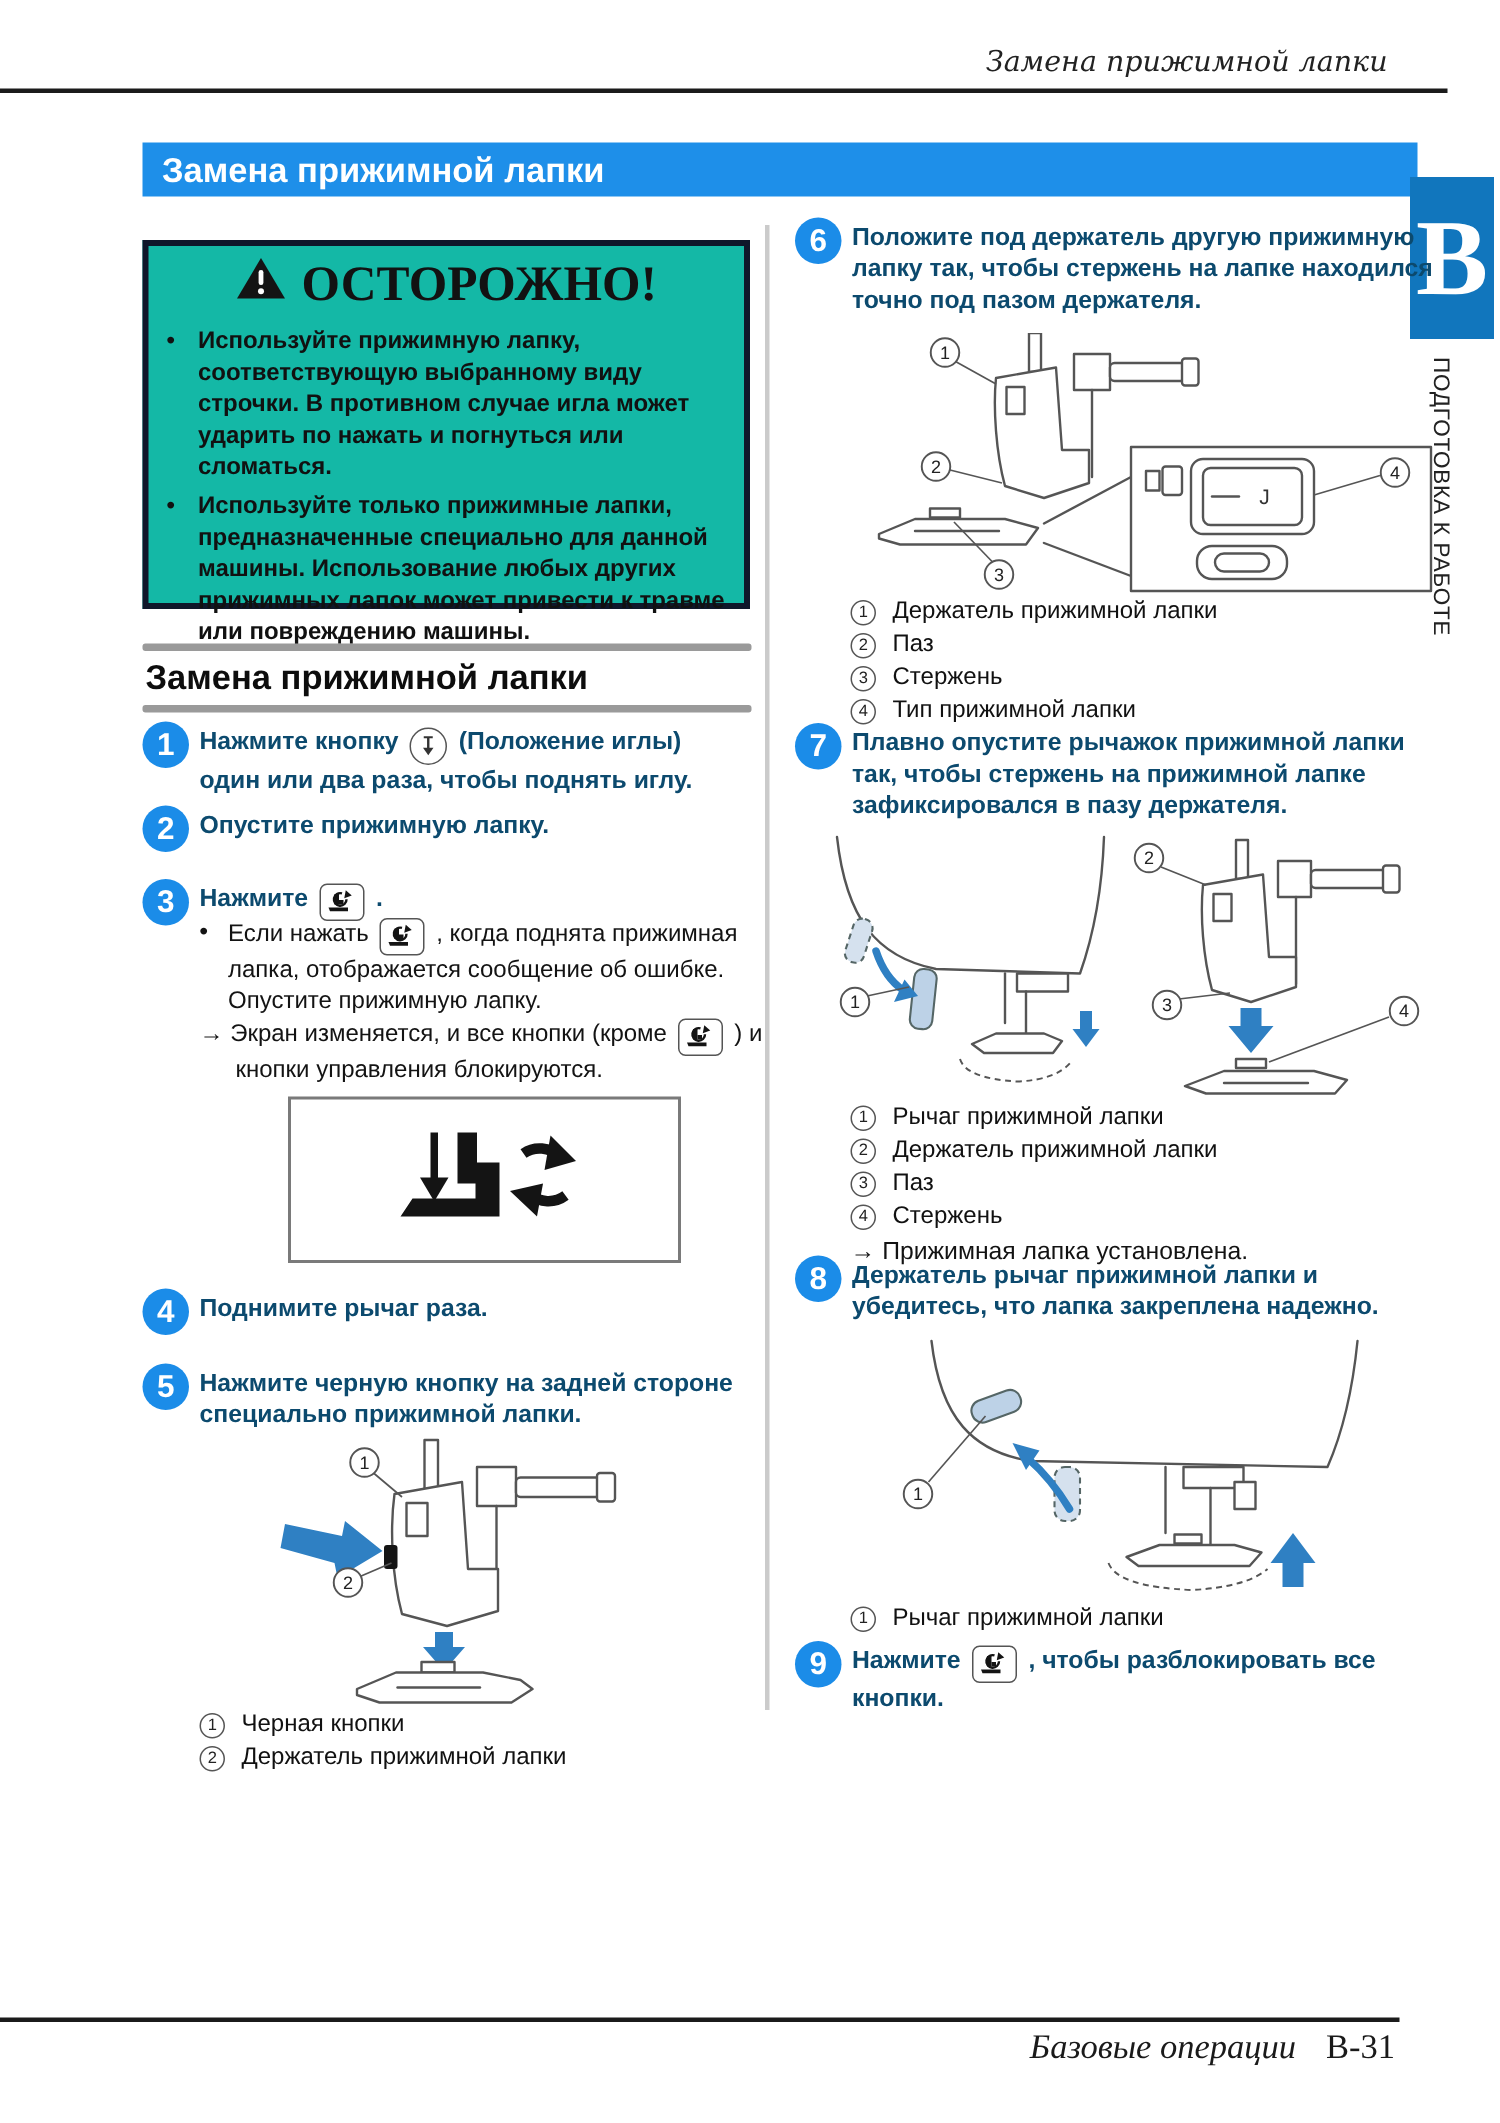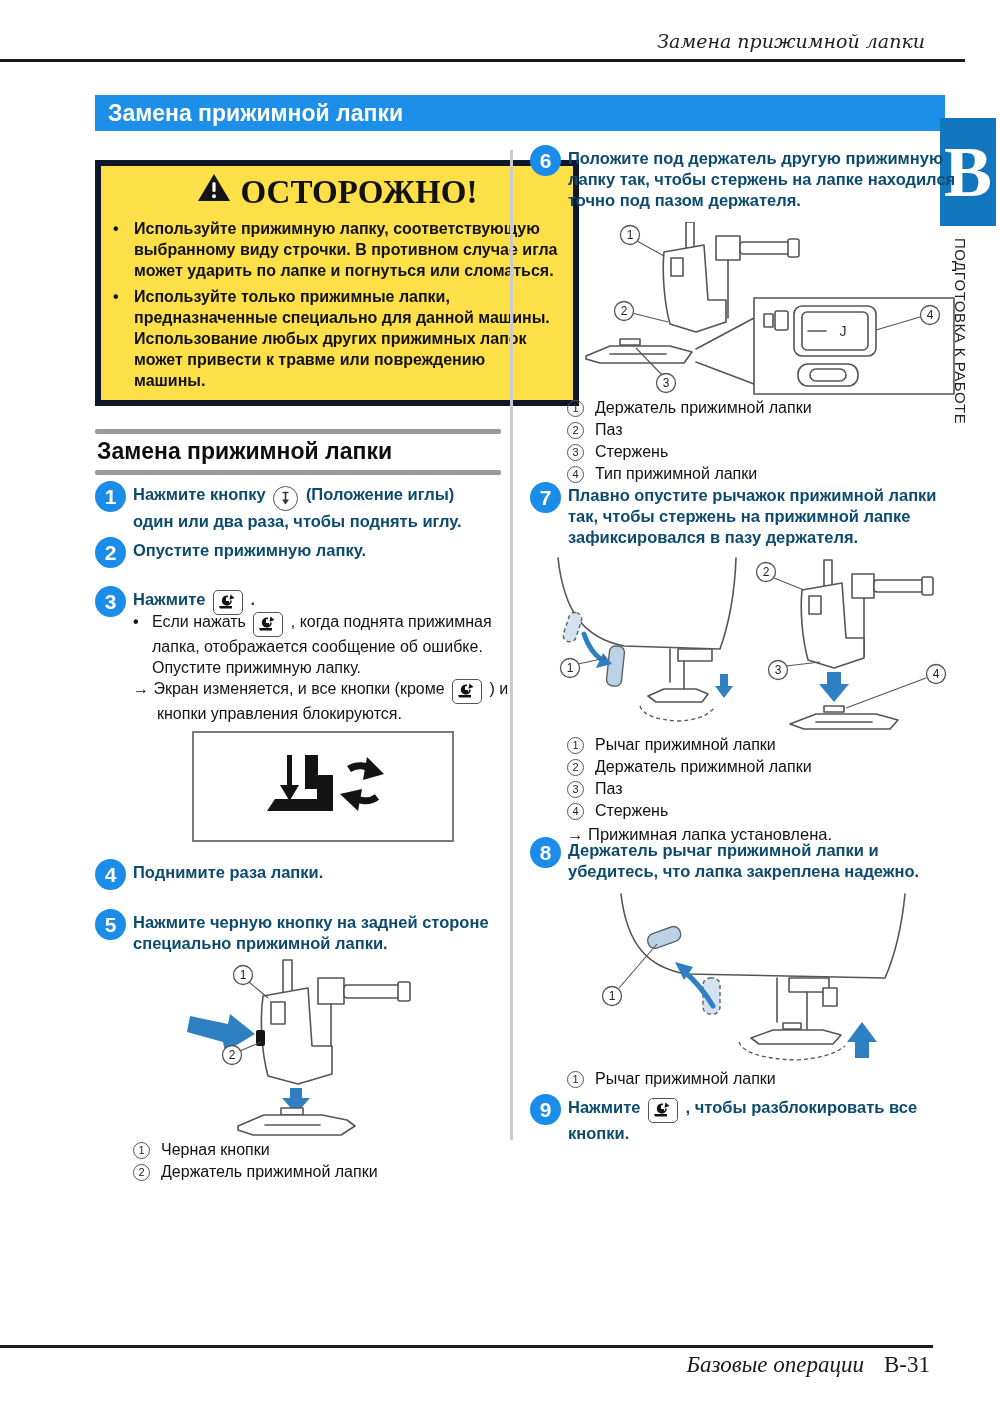--- a/index.html
+++ b/index.html
@@ -12,22 +12,22 @@
 
   .title-bar{position:absolute;left:95px;top:95px;width:850px;height:36px;background:#1e8fe9;
         color:#fff;font-size:23px;font-weight:bold;line-height:36px;padding-left:13px;box-sizing:border-box;}
 
   .tab-b{position:absolute;left:940px;top:118px;width:56px;height:108px;background:#1176bd;color:#fff;
         display:flex;align-items:center;justify-content:center;font-family:"Liberation Serif",serif;
         font-weight:bold;font-size:72px;}
   .side-vert{position:absolute;left:952px;top:238px;height:215px;writing-mode:vertical-rl;
         font-size:15px;letter-spacing:.5px;color:#222;white-space:nowrap;}
 
-  .warning-box{position:absolute;left:95px;top:160px;width:484px;height:246px;border:6px solid #0f172a;
-        box-sizing:border-box;background:#fde047;padding:5px 12px 4px 12px;}
+  .warning-box{position:absolute;left:95px;top:160px;width:405px;height:246px;border:4px solid #0f172a;
+        box-sizing:border-box;background:#14b8a6;padding:5px 12px 4px 12px;}
   .warn-title{display:flex;align-items:center;justify-content:center;gap:10px;
         font-family:"Liberation Serif",serif;font-weight:bold;font-size:33px;color:#121212;margin:2px 0 7px 0;}
   .warn-bullet{display:flex;gap:11px;font-weight:bold;font-size:16px;line-height:21px;margin-bottom:5px;}
   .warn-bullet .dot{flex:0 0 10px;}
 
   .section-head{position:absolute;left:95px;top:429px;width:406px;}
   .gray-bar{height:5px;background:#9a9a9a;border-radius:2px;}
   .section-title{font-size:23px;font-weight:bold;color:#0d0d0d;margin:4px 0 5px 2px;}
 
   .step{position:absolute;}
@@ -97,21 +97,21 @@
         <svg width="34" height="30" viewBox="0 0 34 30">
           <polygon points="17,1 33,28 1,28" fill="#141414"></polygon>
           <rect x="15.4" y="9" width="3.2" height="10" rx="1.5" fill="#fff"></rect>
           <circle cx="17" cy="23.2" r="2" fill="#fff"></circle>
         </svg>
       </span>
       <span>ОСТОРОЖНО!</span>
     </div>
     <div class="warn-bullet">
       <span class="dot">•</span>
-      <span>Используйте прижимную лапку, соответствующую выбранному виду строчки. В противном случае игла может ударить по лапке и погнуться или сломаться.</span>
+      <span>Используйте прижимную лапку, соответствующую выбранному виду строчки. В противном случае игла может ударить по нажать и погнуться или сломаться.</span>
     </div>
     <div class="warn-bullet">
       <span class="dot">•</span>
       <span>Используйте только прижимные лапки, предназначенные специально для данной машины. Использование любых других прижимных лапок может привести к травме или повреждению машины.</span>
     </div>
   </div>
 
   <div class="section-head">
     <div class="gray-bar"></div>
     <div class="section-title">Замена прижимной лапки</div>
@@ -204,21 +204,21 @@
       </g>
       <path d="M92,20 A19,19 0 0 1 116,22" stroke="#141414" stroke-width="7" fill="none"></path>
       <path d="M120,48 A19,19 0 0 1 96,47" stroke="#141414" stroke-width="7" fill="none"></path>
       <polygon points="110,8 127,25 106,31" fill="#141414"></polygon>
       <polygon points="101,62 83,45 105,40" fill="#141414"></polygon>
     </svg>
   </div>
 
   <div class="step" style="left:95px;top:862px;width:402px;">
     <div class="snum">4</div>
-    <div class="stext">Поднимите раза лапки.</div>
+    <div class="stext">Поднимите рычаг раза.</div>
   </div>
 
   <div class="step" style="left:95px;top:912px;width:402px;">
     <div class="snum">5</div>
     <div class="stext">Нажмите черную кнопку на задней стороне специально прижимной лапки.</div>
   </div>
 
   <div class="diagram" style="left:135px;top:958px;">
     <svg width="330" height="185" viewBox="0 0 330 185">
       <rect class="fw" x="148" y="2" width="9" height="34"></rect>

